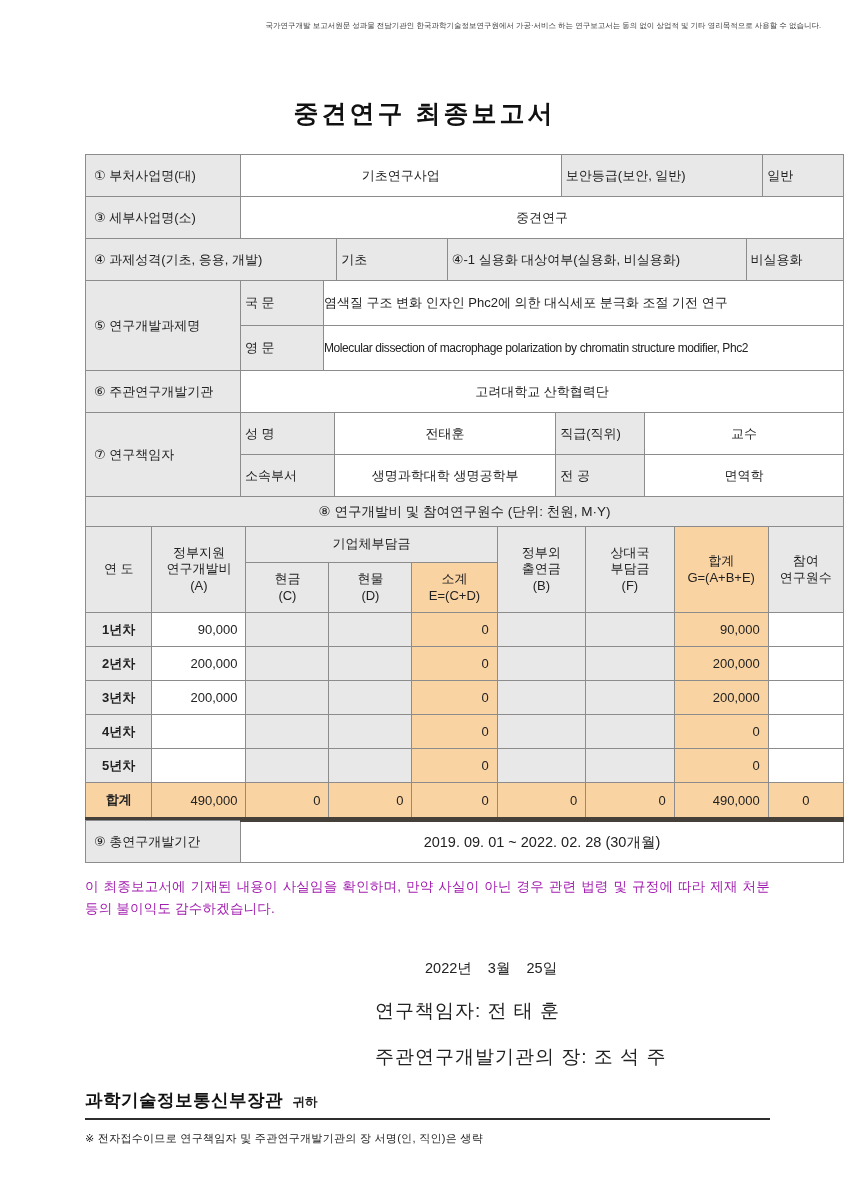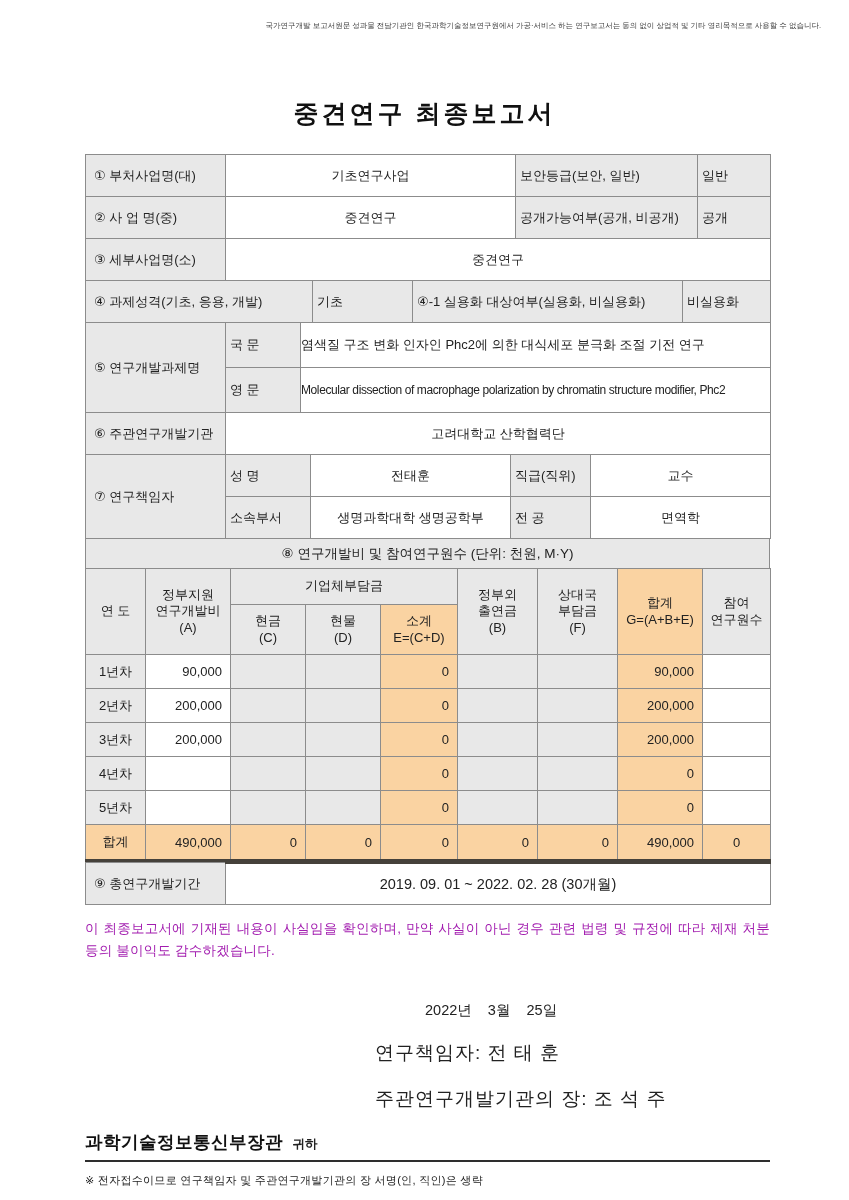--- a/index.html
+++ b/index.html
@@ -14,21 +14,21 @@
     position: absolute; top: 21px; right: 28px;
     font-size: 7.5px; color: #3a3a3a; letter-spacing: 0px;
   }
   .title {
     position: absolute; top: 97px; left: 0; width: 100%;
     text-align: center; font-size: 25px; font-weight: bold;
     letter-spacing: 3px; color: #111;
   }
   .content { position: absolute; left: 85px; top: 155px; width: 685px; }
 
-  table { border-collapse: collapse; width: 685px; table-layout: fixed; margin-top: -1px; }
+  table { border-collapse: collapse; width: 759px; table-layout: fixed; margin-top: -1px; }
   td, th {
     border: 1px solid #8c8c8c; font-size: 13px; font-weight: normal;
     padding: 2px 4px; color: #222; overflow: hidden;
   }
   .lbl { background: #e8e8e8; text-align: left; padding-left: 8px; }
   .lblc { background: #e8e8e8; text-align: left; }
   .val { background: #ffffff; text-align: center; }
   .vall { background: #ffffff; text-align: left; padding-left: 0; }
   .eng { font-size: 12px; letter-spacing: -0.4px; }
 
@@ -37,21 +37,21 @@
   .r42 td { height: 42px; }
 
   .band td { background: #e8e8e8; text-align: center; height: 30px; font-size: 13.5px; }
 
   
   .bh th { background: #e8e8e8; text-align: center; white-space: pre-line; line-height: 1.25; }
   .bh1 th { height: 36px; }
   .bh2 th { height: 50px; }
   th.orange, td.orange { background: #fad3a2; }
   .budget tbody td { height: 34px; }
-  .c0 { background: #e8e8e8; text-align: center; }
+  .c0 { background: #e8e8e8; text-align: center; font-weight: bold; }
   .c1 { background: #ffffff; text-align: right; padding-right: 8px; }
   .c2, .c3, .c5, .c6 { background: #e8e8e8; text-align: right; padding-right: 8px; }
   .c4, .c7 { background: #fad3a2; text-align: right; padding-right: 8px; }
   .c8 { background: #ffffff; text-align: center; }
   tr.total td { background: #fad3a2; border-bottom: 3px solid #45413a; height: 36px; }
   tr.total td.c0, tr.total td.c8 { text-align: center; }
 
   .period-val { border-top: 3px solid #45413a; text-align: center; font-size: 14.5px; }
 
   .declaration {
@@ -82,26 +82,20 @@
           <col style="width:290px">
           <col style="width:182px">
           <col style="width:73px">
         </colgroup>
       <tbody>
           <tr class="r35">
         <td class="lbl">① 부처사업명(대)</td>
         <td class="val">기초연구사업</td>
         <td class="lblc">보안등급(보안, 일반)</td>
         <td class="lblc">일반</td>
-      </tr>
-      <tr class="r35">
-        <td class="lbl">② 사  업  명(중)</td>
-        <td class="val">중견연구</td>
-        <td class="lblc">공개가능여부(공개, 비공개)</td>
-        <td class="lblc">공개</td>
       </tr>
     </tbody>
       </table>
 
     <table>
       <colgroup>
           <col style="width:140px">
           <col style="width:545px">
         </colgroup>
       <tbody>

